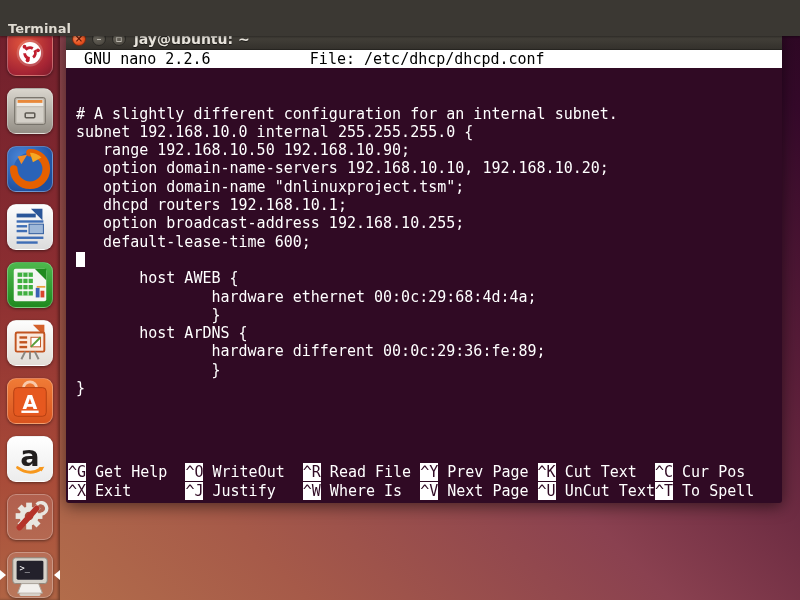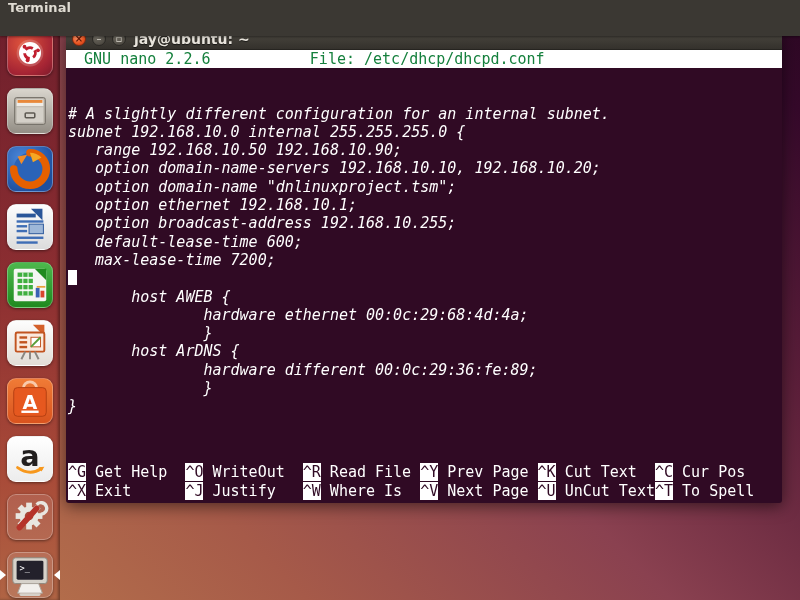--- a/index.html
+++ b/index.html
@@ -3,21 +3,21 @@
 <meta charset="utf-8">
 <style>
   html,body{margin:0;padding:0;}
   body{
     width:800px;height:600px;overflow:hidden;position:relative;
     font-family:"DejaVu Sans","Liberation Sans",sans-serif;
     background:linear-gradient(45deg,#b5714b 0%,#a65a49 22%,#8a4150 48%,#5c1f3a 72%,#35092a 92%,#2b0822 100%);
   }
   
   .panel{position:absolute;left:0;top:0;width:800px;height:36px;background:#3b3833;
-    display:flex;align-items:flex-start;color:#dfdbd2;z-index:50;box-shadow:0 1px 2px rgba(0,0,0,.4);}
+    display:flex;align-items:flex-end;color:#dfdbd2;z-index:50;box-shadow:0 1px 2px rgba(0,0,0,.4);}
   .panel .appname{font-weight:bold;font-size:13px;margin-left:8px;}
   .panel .spacer{flex:1;}
   .tray{display:flex;align-items:center;gap:10px;margin-right:8px;}
   .tray svg{display:block;}
   .clock{font-size:13px;}
   
   .launcher{position:absolute;left:0;top:24px;width:60px;height:576px;z-index:40;
     background:linear-gradient(#6f1f2c 0%,#8c2e31 45%,#a84a38 78%,#b06444 100%);
     box-shadow:inset -2px 0 3px rgba(0,0,0,.35);}
   .tile{position:absolute;left:7px;width:46px;height:46px;border-radius:9px;
@@ -40,23 +40,23 @@
     font-size:10px;line-height:1;box-sizing:border-box;cursor:default;}
   .wbtn.close{background:radial-gradient(circle at 35% 30%,#f7966d,#e95420 60%,#c0391b);
     border:1px solid #802a10;color:#5e1505;font-weight:bold;}
   .wbtn.minmax{background:radial-gradient(circle at 35% 30%,#6e6a61,#524e46 65%,#403d37);
     border:1px solid #2b2925;color:#d8d4cb;}
   .wtitle{color:#e8e4dc;font-weight:bold;font-size:14px;margin-left:8px;
     text-shadow:0 1px 1px rgba(0,0,0,.6);}
   .term{position:absolute;left:0;top:22px;right:0;bottom:0;
     font-family:"DejaVu Sans Mono","Liberation Mono",monospace;
     font-size:15px;color:#ffffff;overflow:hidden;}
-  .nano-header{height:18px;line-height:18px;background:#ffffff;color:#15803d;
+  .nano-header{height:18px;line-height:18px;background:#ffffff;color:#000000;
     white-space:pre;font-weight:normal;}
-  .lines{padding-left:2px;font-style:italic;}
+  .lines{padding-left:10px;}
   .lines .row{height:18.3px;line-height:18.3px;white-space:pre;}
   .cursor{display:inline-block;width:9px;height:15px;background:#ffffff;vertical-align:-2px;}
   .shortcuts{position:absolute;left:2px;right:0;bottom:3px;}
   .srow{height:18.3px;line-height:18.3px;white-space:pre;}
   .cell{display:inline-block;width:13ch;white-space:pre;}
   .key{background:#ffffff;color:#300a24;}
 </style>
 </head>
 <body>
 
@@ -201,24 +201,23 @@
   <div class="term">
     <div class="nano-header">  GNU nano 2.2.6           File: /etc/dhcp/dhcpd.conf</div>
     <div class="lines">
         <div class="row"></div>
         <div class="row"></div>
         <div class="row"># A slightly different configuration for an internal subnet.</div>
         <div class="row">subnet 192.168.10.0 internal 255.255.255.0 {</div>
         <div class="row">   range 192.168.10.50 192.168.10.90;</div>
         <div class="row">   option domain-name-servers 192.168.10.10, 192.168.10.20;</div>
         <div class="row">   option domain-name "dnlinuxproject.tsm";</div>
-        <div class="row">   option ethernet 192.168.10.1;</div>
+        <div class="row">   dhcpd routers 192.168.10.1;</div>
         <div class="row">   option broadcast-address 192.168.10.255;</div>
         <div class="row">   default-lease-time 600;</div>
-        <div class="row">   max-lease-time 7200;</div>
         <div class="row"><span class="cursor"></span></div>
         <div class="row">       host AWEB {</div>
         <div class="row">               hardware ethernet 00:0c:29:68:4d:4a;</div>
         <div class="row">               }</div>
         <div class="row">       host ArDNS {</div>
         <div class="row">               hardware different 00:0c:29:36:fe:89;</div>
         <div class="row">               }</div>
         <div class="row">}</div>
       </div>
     <div class="shortcuts">

